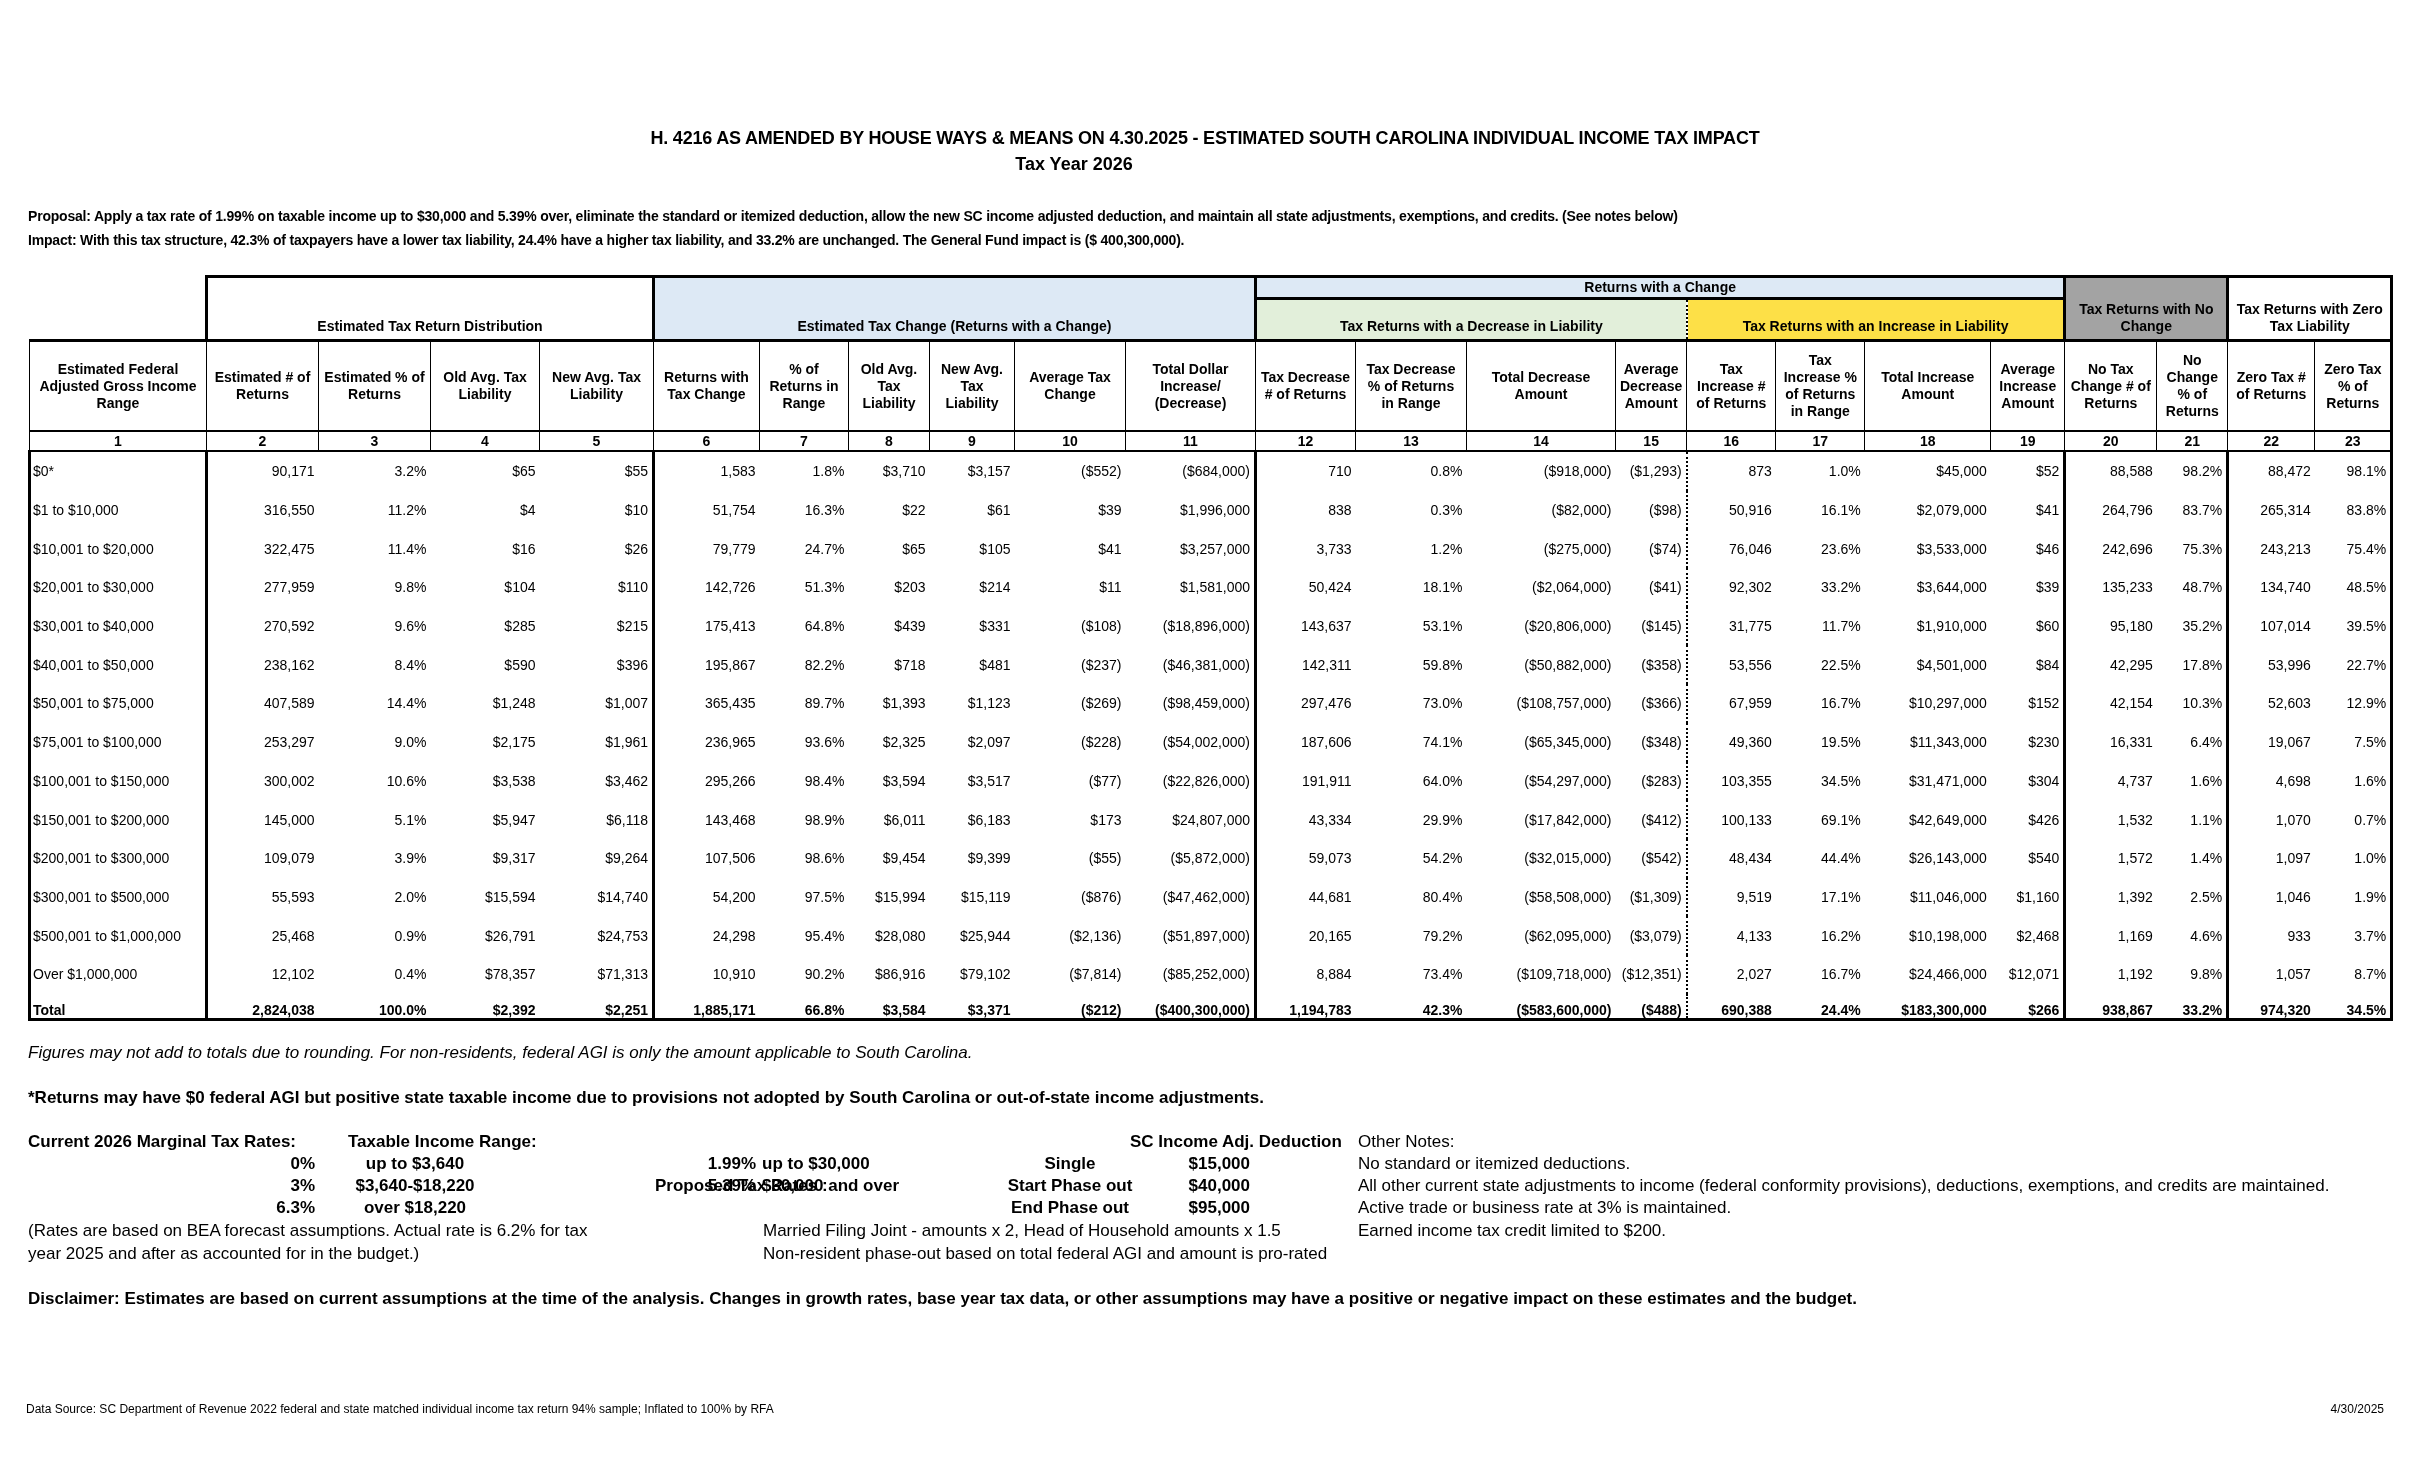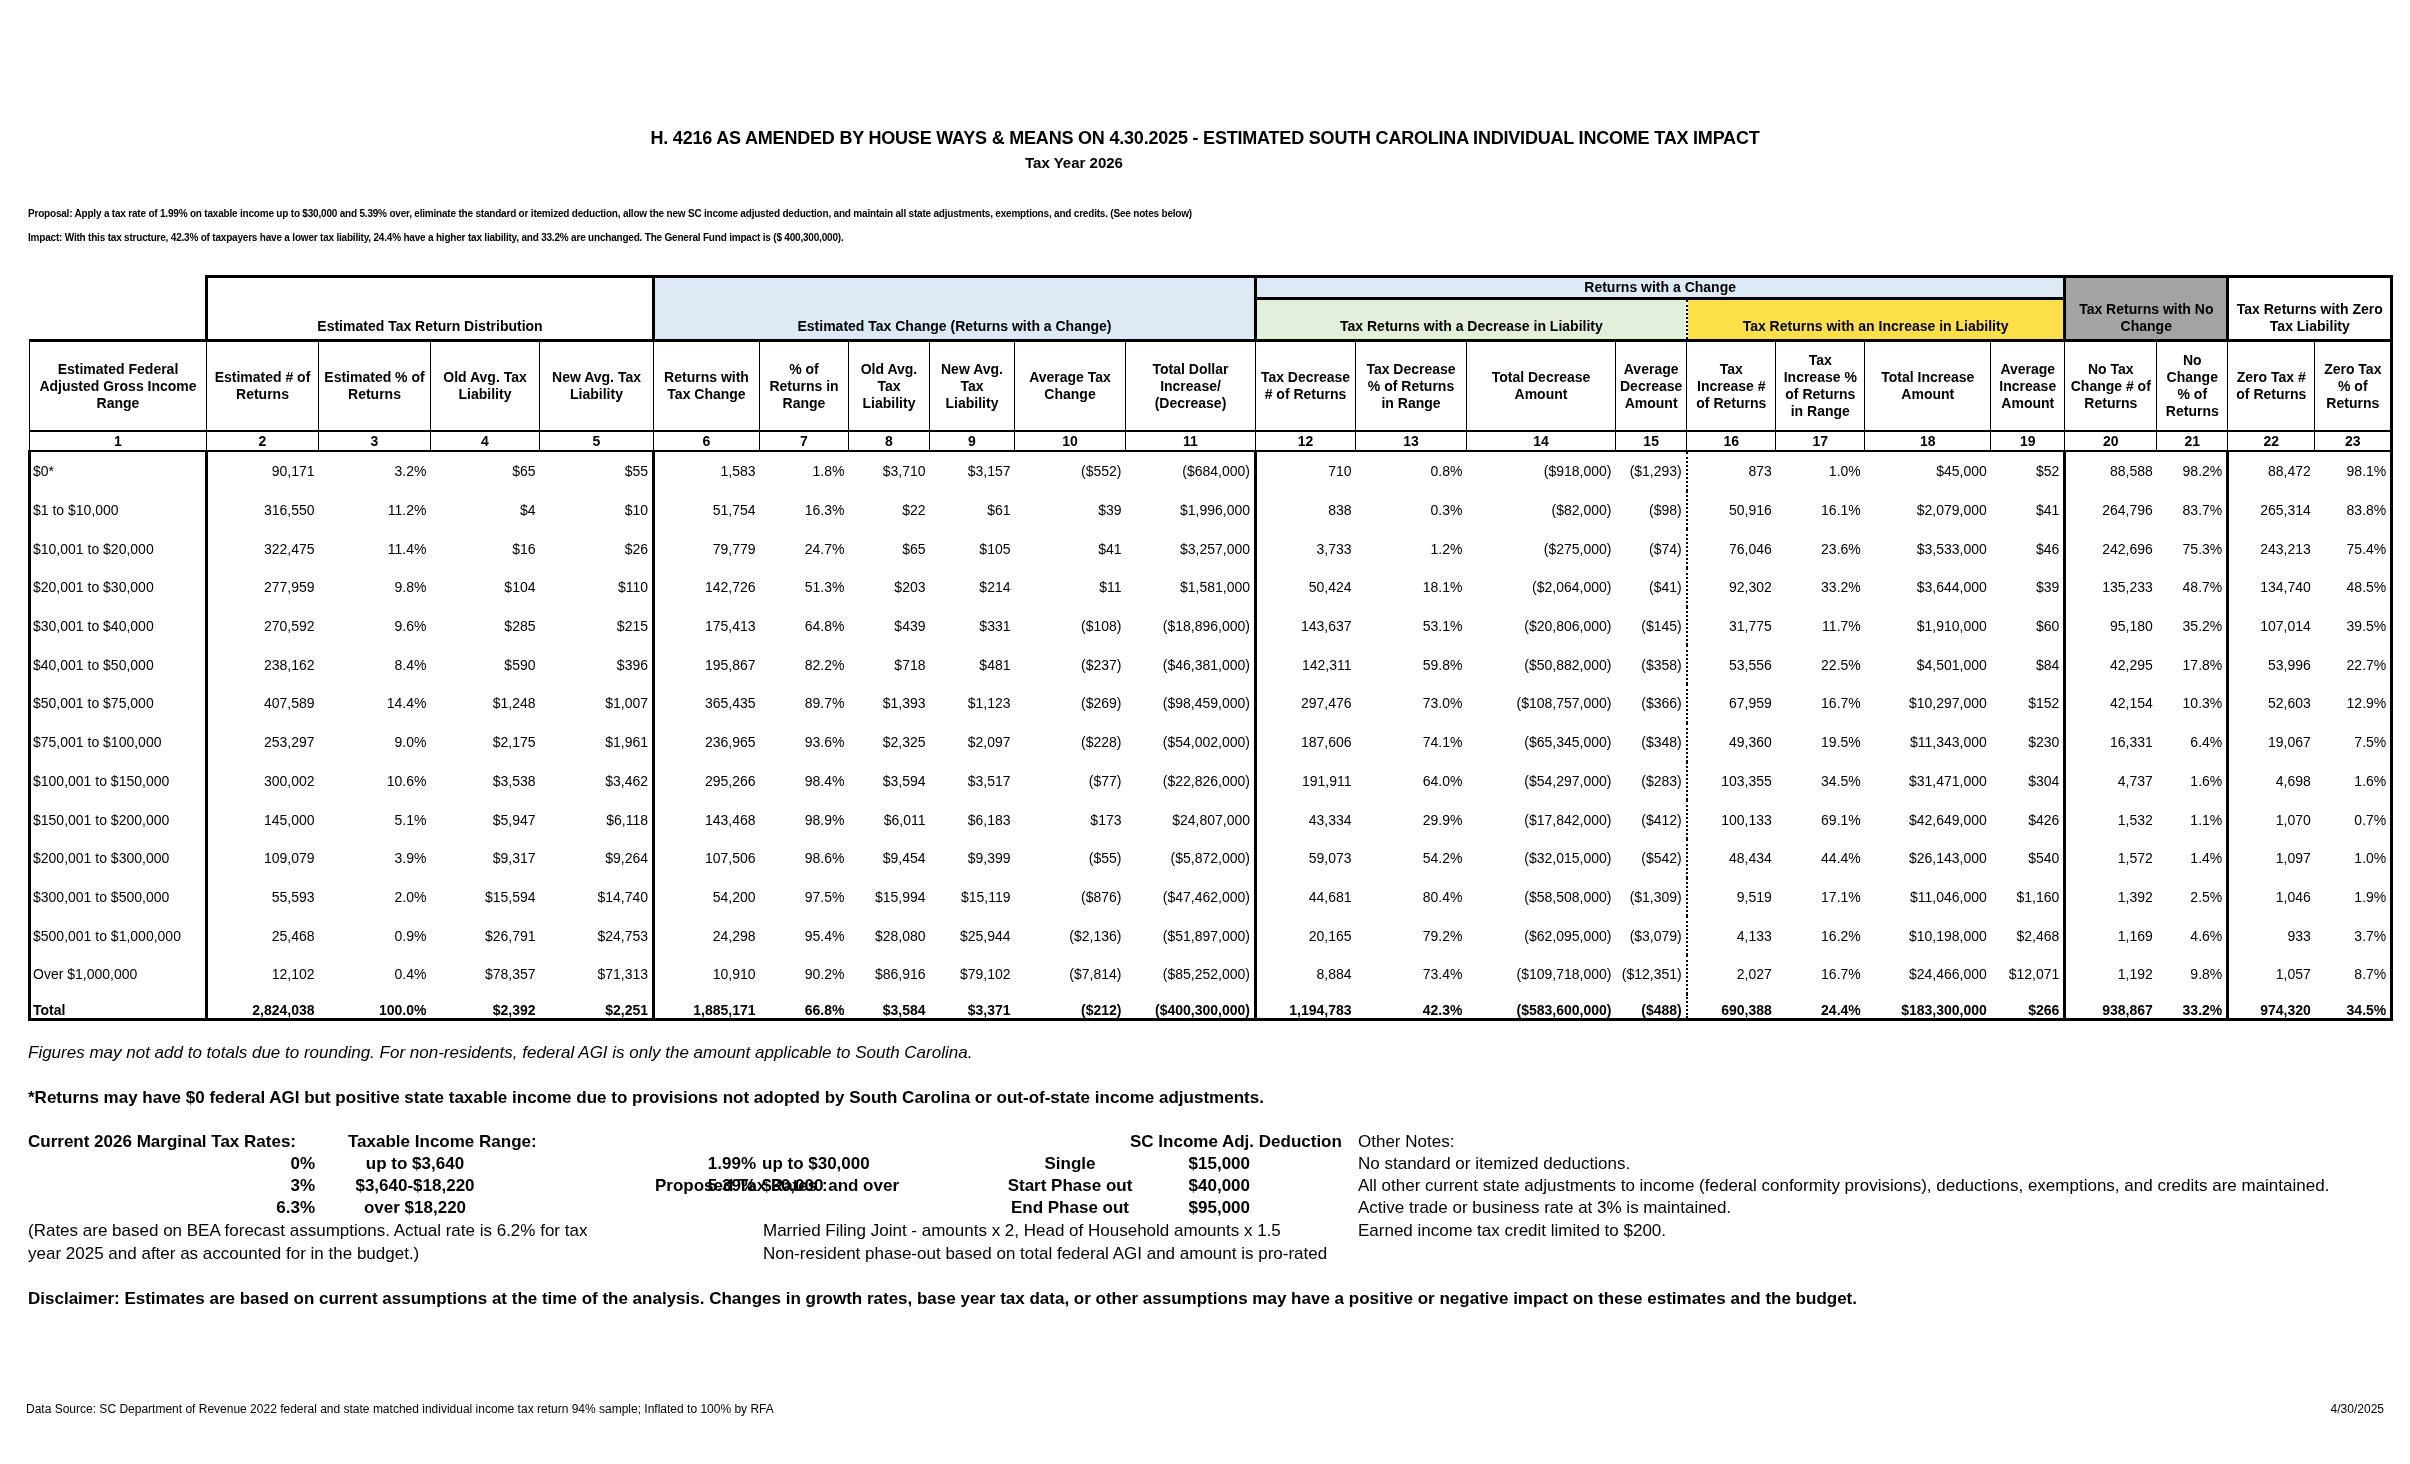--- a/index.html
+++ b/index.html
@@ -2,22 +2,22 @@
 <html><head>
 <meta charset="utf-8">
 <style>
   html, body { margin:0; padding:0; }
   body {
     width:2410px; height:1464px; background:#ffffff; position:relative; overflow:hidden;
     font-family:"Liberation Sans", sans-serif; color:#000;
   }
   .abs { position:absolute; }
   .title { left:0; width:2410px; top:128px; text-align:center; font-weight:bold; font-size:18px; letter-spacing:-0.2px; }
-  .subtitle { left:0; width:2148px; top:154px; text-align:center; font-weight:bold; font-size:15px; }
-  .summary { left:28px; font-weight:bold; font-size:10px; letter-spacing:-0.2px; }
+  .subtitle { left:0; width:2148px; top:154px; text-align:center; font-weight:bold; font-size:18px; }
+  .summary { left:28px; font-weight:bold; font-size:14px; letter-spacing:-0.2px; }
   table.main {
     position:absolute; left:28px; top:275px; border-collapse:collapse; table-layout:fixed;
     font-size:14px;
   }
   table.main td, table.main th { padding:0 4px; overflow:hidden; white-space:nowrap; }
   th { font-weight:bold; font-size:14px; text-align:center; line-height:17px; white-space:normal !important; }
   .grp { vertical-align:bottom; padding-bottom:4px !important; }
   .blue { background:#dde9f5; }
   .green { background:#e2efda; }
   .yellow { background:#fde047; }

